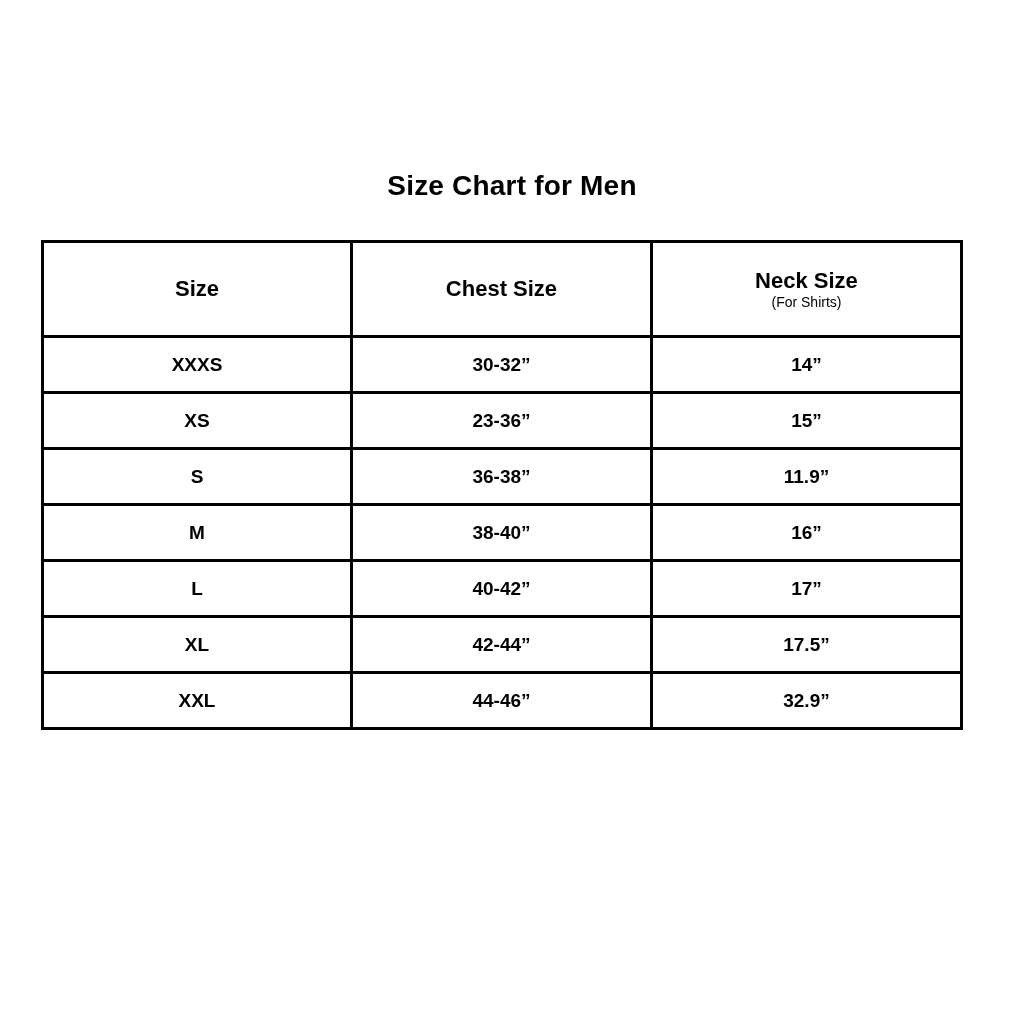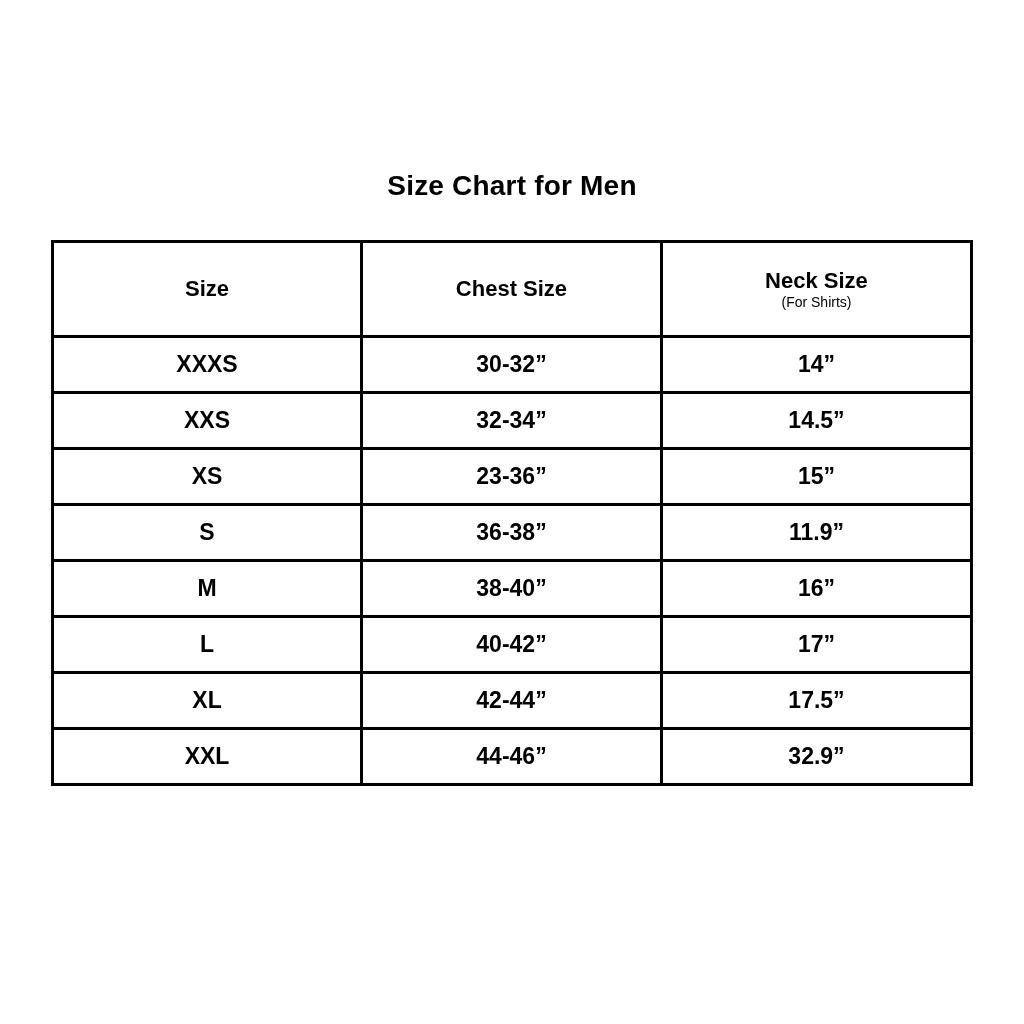--- a/index.html
+++ b/index.html
@@ -27,21 +27,21 @@
     left: 0;
     top: 170px;
     width: 1024px;
     text-align: center;
     font-size: 28px;
     font-weight: bold;
     letter-spacing: 0.2px;
   }
   table.size-table {
     position: absolute;
-    left: 51px;
+    left: 41px;
     top: 240px;
     width: 922px;
     border-collapse: collapse;
     table-layout: fixed;
     border-radius: 28px;
   }
   table.size-table td,
   table.size-table th {
     border: 3px solid #000000;
     text-align: center;
@@ -49,21 +49,21 @@
     font-weight: bold;
     padding: 0;
   }
   table.size-table thead th {
     height: 92px;
     font-size: 22px;
     line-height: 1.25;
   }
   table.size-table tbody td {
     height: 53px;
-    font-size: 23px;
+    font-size: 19px;
   }
   .col-1 { width: 308px; }
   .col-2 { width: 299px; }
   .col-3 { width: 309px; }
   .sub-line {
     display: block;
     font-size: 14px;
     font-weight: normal;
   }
 </style>
@@ -94,25 +94,20 @@
         </th>
       </tr>
     </thead>
     <tbody>
       <tr>
         <td>XXXS</td>
         <td>30-32”</td>
         <td>14”</td>
       </tr>
       <tr>
-        <td>XXS</td>
-        <td>32-34”</td>
-        <td>14.5”</td>
-      </tr>
-      <tr>
         <td>XS</td>
         <td>23-36”</td>
         <td>15”</td>
       </tr>
       <tr>
         <td>S</td>
         <td>36-38”</td>
         <td>11.9”</td>
       </tr>
       <tr>

